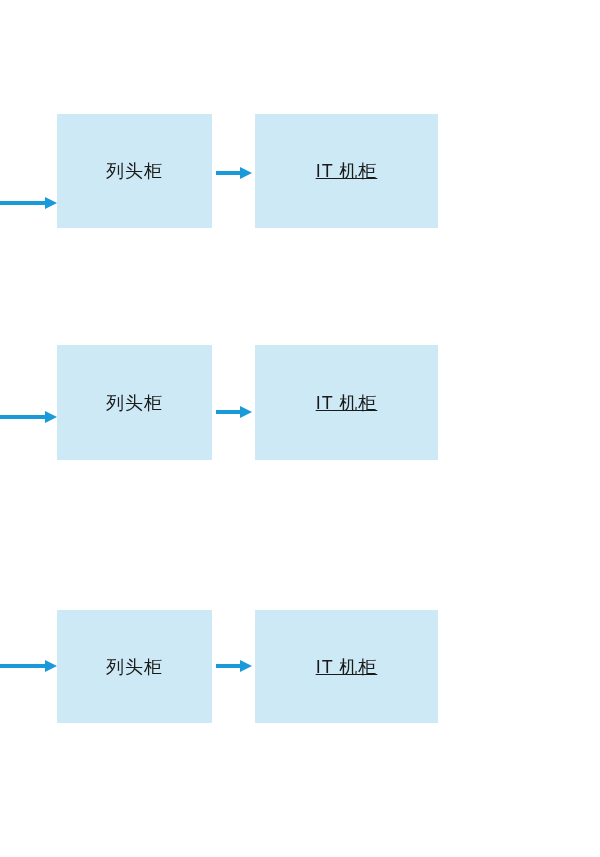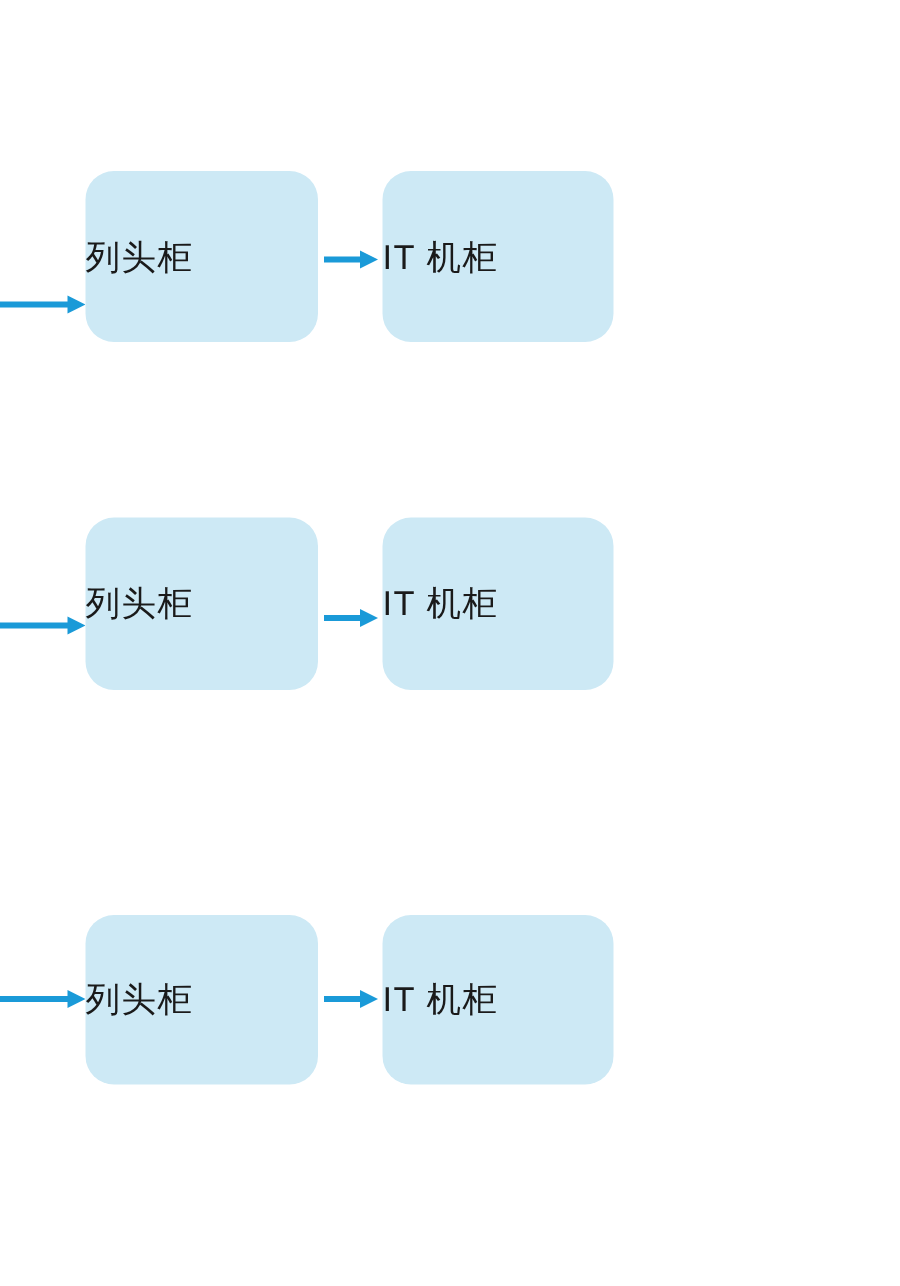--- a/index.html
+++ b/index.html
@@ -13,30 +13,30 @@
     height: 857px;
     background: var(--background, #ffffff);
     overflow: hidden;
     font-family: "Liberation Sans", sans-serif;
   }
   .box {
     position: absolute;
     background: var(--box-fill, #cde9f5);
     display: flex;
     align-items: center;
+    justify-content: center;
     color: var(--text, #1a1a1a);
-    font-size: 23px;
+    font-size: 18px;
     letter-spacing: 1px;
-    border-radius: 19px;
   }
   .box span { white-space: pre; }
 
   
   .source-box { left: 57px;  width: 155px; }
-  .target-box { left: 255px; width: 154px; }
+  .target-box { left: 255px; width: 183px; text-decoration: underline; }
 
   
   .r1 .source-box, .r1 .target-box { top: 114px; height: 114px; }
   .r1 .in-arrow  { top: 195px; }
   .r1 .mid-arrow { top: 165px; }
 
   
   .r2 .source-box, .r2 .target-box { top: 345px; height: 115px; }
   .r2 .in-arrow  { top: 409px; }
   .r2 .mid-arrow { top: 404px; }

